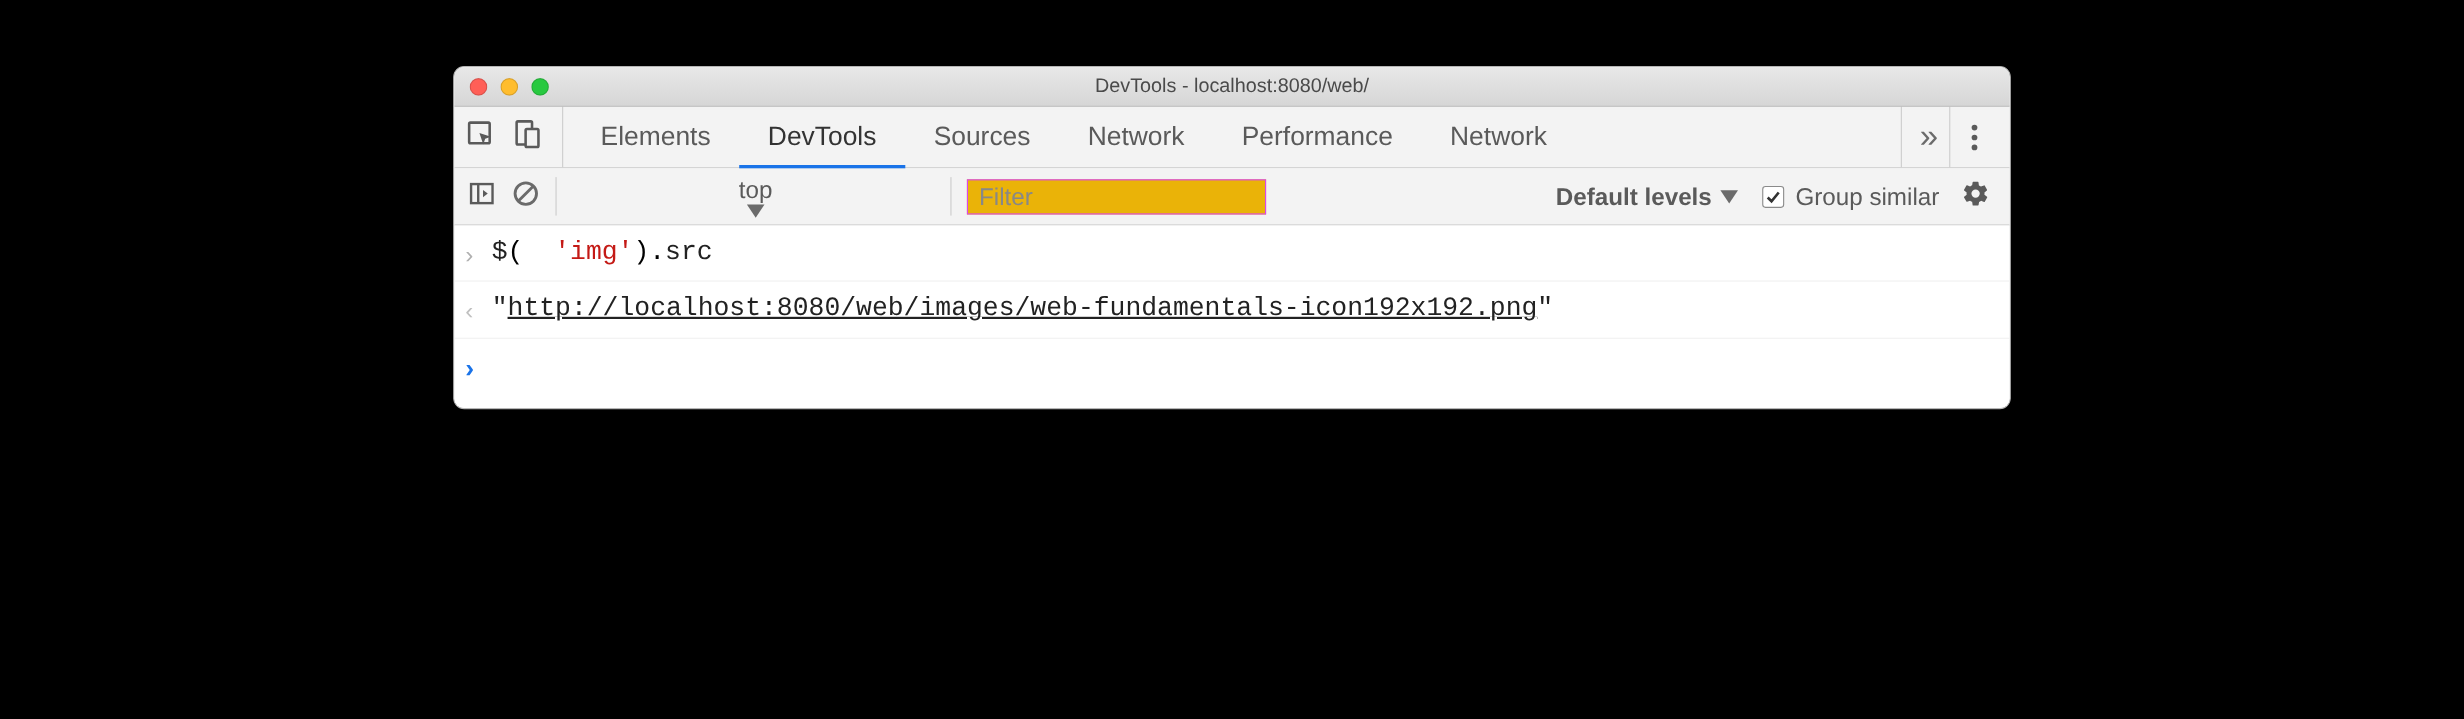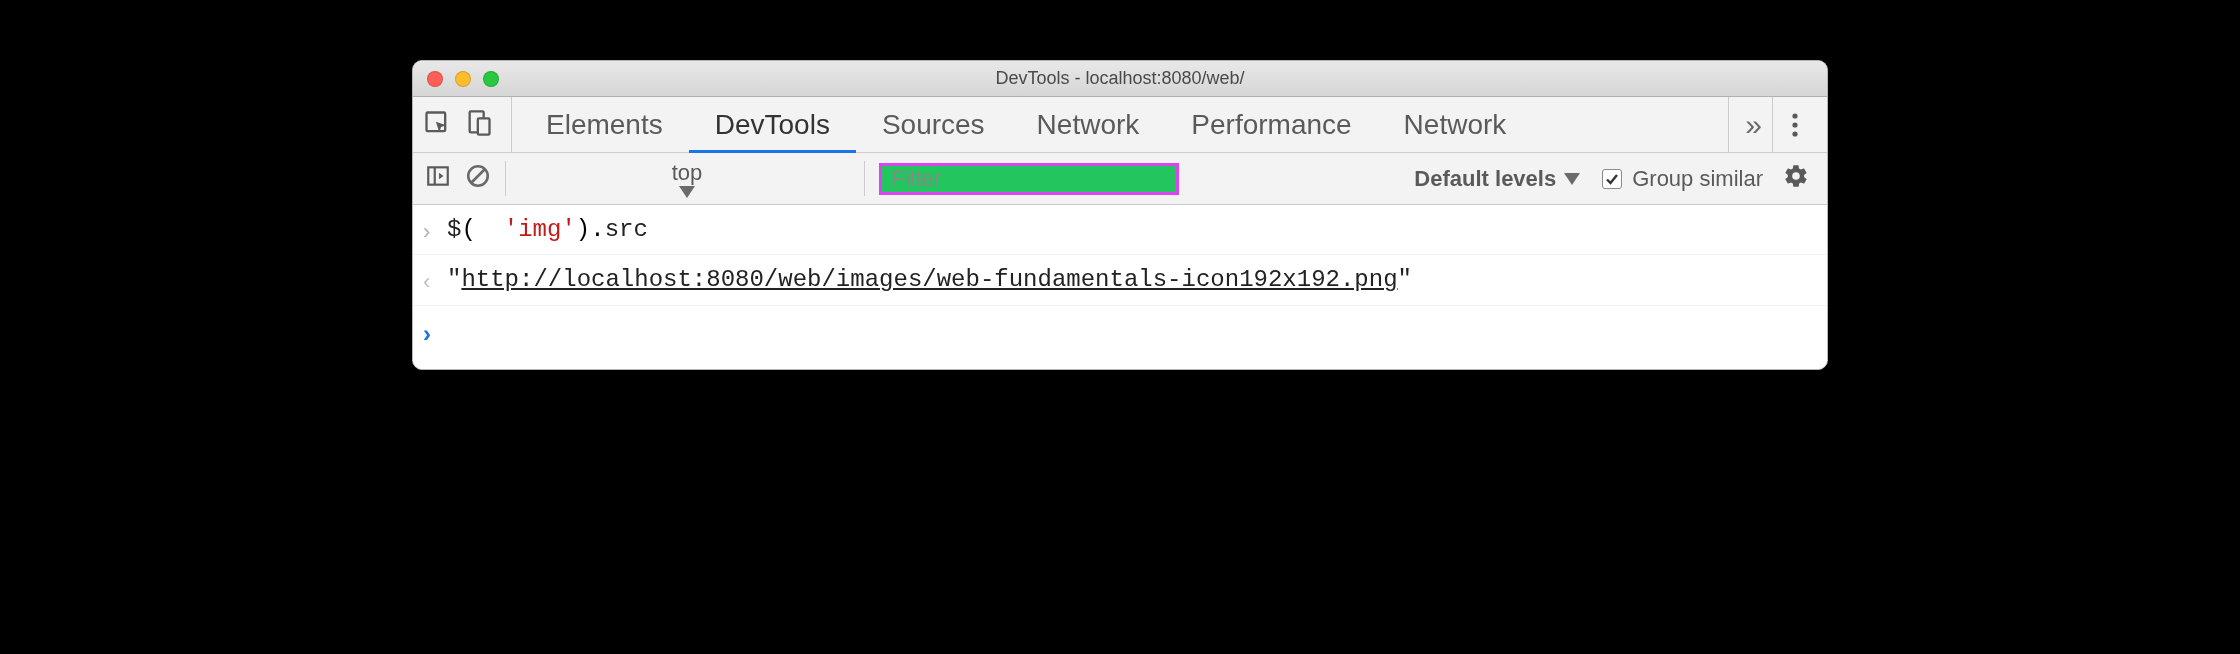--- a/index.html
+++ b/index.html
@@ -60,21 +60,21 @@
     gap: 14px;
     padding-right: 18px;
     border-right: 1px solid #ccc;
     margin-right: 8px;
   }
   .tab-icons svg { width: 28px; height: 28px; }
   .tab {
     display: flex;
     align-items: center;
     padding: 4px 26px;
-    font-size: 28px;
+    font-size: 24px;
     color: #5a5a5a;
     cursor: pointer;
     position: relative;
   }
   .tab.active {
     color: #333;
   }
   .tab.active::after {
     content: "";
     position: absolute;
@@ -115,24 +115,24 @@
   .context-select {
     display: flex;
     align-items: center;
     justify-content: space-between;
     width: 330px;
     padding: 0 8px 0 12px;
     cursor: pointer;
     flex-direction: column;
   }
   .filter-input {
-    width: 300px;
+    width: 272px;
     height: 32px;
-    border: 3px solid #d946ef;
-    background: #22c55e;
+    border: 1px solid #d946ef;
+    background: #eab308;
     font-size: 22px;
     padding: 0 10px;
     color: #333;
   }
   .filter-input::placeholder { color: #888; }
   .flex-spacer { flex: 1; }
   .levels {
     display: flex;
     align-items: center;
     gap: 8px;

